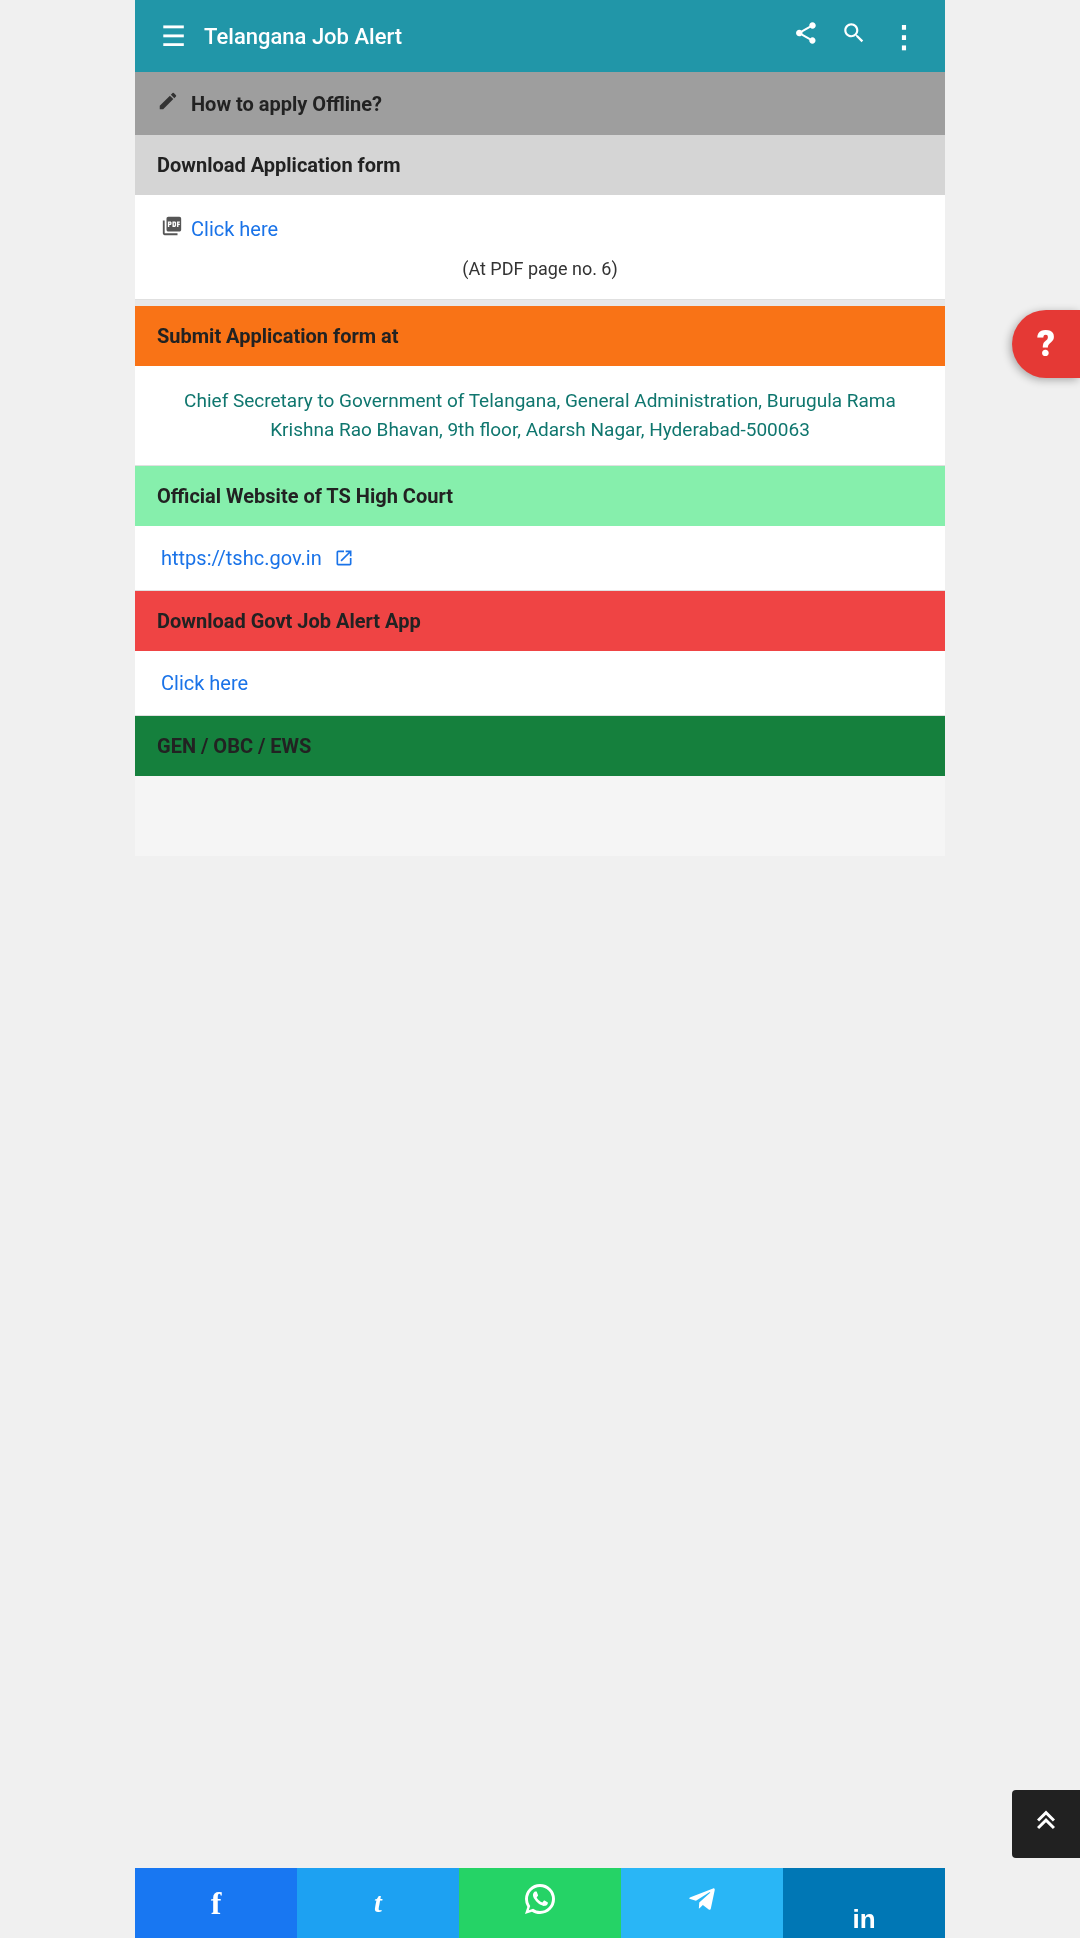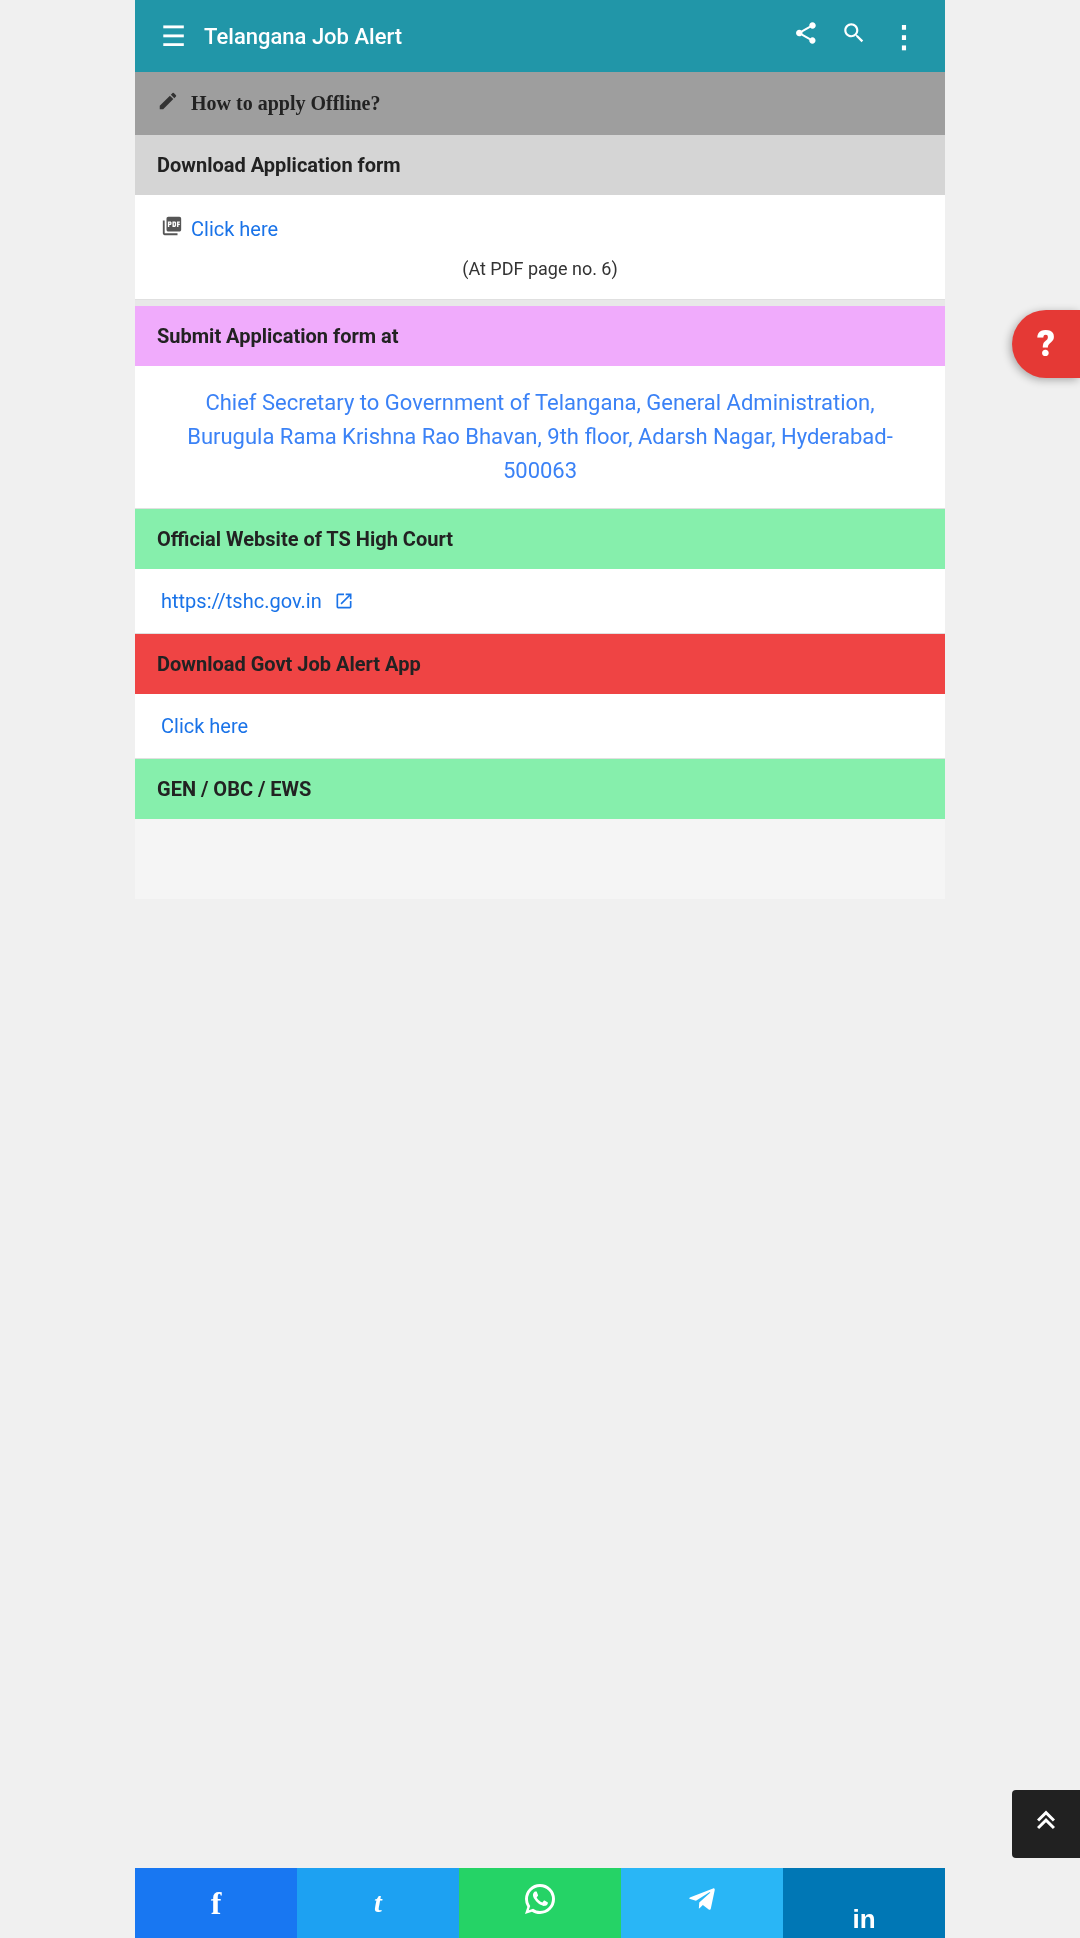--- a/index.html
+++ b/index.html
@@ -57,21 +57,20 @@
 
     .section-header {
       background: #bbb;
       padding: 18px 22px;
       display: flex;
       align-items: center;
       gap: 12px;
     }
     .section-header.dark-gray {
       background: #9e9e9e;
-      font-family: Liberation Serif, serif;
     }
     .section-header-text {
       font-size: 20px;
       font-weight: 700;
       color: #222;
     }
     .section-header-icon {
       font-size: 20px;
       color: #444;
     }
@@ -92,22 +91,22 @@
       gap: 8px;
     }
 
     .note-text {
       font-size: 18px;
       color: #333;
       margin-top: 16px;
     }
 
     .address-text {
-      font-size: 22px;
-      color: #3b82f6;
+      font-size: 19px;
+      color: #0f766e;
       line-height: 1.55;
     }
 
     
     .float-help {
       position: fixed;
       right: 0;
       top: 310px;
       background: #e53935;
       color: white;
@@ -223,21 +222,21 @@
           <path d="M20 2H8c-1.1 0-2 .9-2 2v12c0 1.1.9 2 2 2h12c1.1 0 2-.9 2-2V4c0-1.1-.9-2-2-2zm-8.5 7.5c0 .8-.7 1.5-1.5 1.5H9v2H7.5V7H10c.8 0 1.5.7 1.5 1.5v1zm5 2c0 .8-.7 1.5-1.5 1.5h-2.5V7H15c.8 0 1.5.7 1.5 1.5v3zm4-3H19v1h1.5V11H19v2h-1.5V7h3v1.5zM9 9.5h1v-1H9v1zM4 6H2v14c0 1.1.9 2 2 2h14v-2H4V6zm10 5.5h1v-3h-1v3z"></path>
         </svg>
       </span>
       <span>Click here</span>
     </a>
     <p class="note-text">(At PDF page no. 6)</p>
   </div>
 
   <div class="divider"></div>
 
-  <div class="section-header" style="background:#f0abfc;">
+  <div class="section-header" style="background:#f97316;">
     <span class="section-header-text">Submit Application form at</span>
   </div>
 
   <div class="section-body">
     <p class="address-text">Chief Secretary to Government of Telangana, General Administration, Burugula Rama Krishna Rao Bhavan, 9th floor, Adarsh Nagar, Hyderabad-500063</p>
   </div>
 
   <div class="section-header" style="background:#86efac;">
     <span class="section-header-text">Official Website of TS High Court</span>
   </div>
@@ -257,21 +256,21 @@
     <span class="section-header-text">Download Govt Job Alert App</span>
   </div>
 
   <div class="section-body">
     <a href="#" class="link-blue">
       <span>Click here</span>
     </a>
   </div>
 
 
-  <div class="section-header" style="background:#86efac; padding: 18px 22px;">
+  <div class="section-header" style="background:#15803d; padding: 18px 22px;">
     <span class="section-header-text">GEN / OBC / EWS</span>
   </div>
 
   <div style="height: 80px;"></div>
 </div>
 
 <div class="float-help">
   <span>?</span>
 </div>
 

